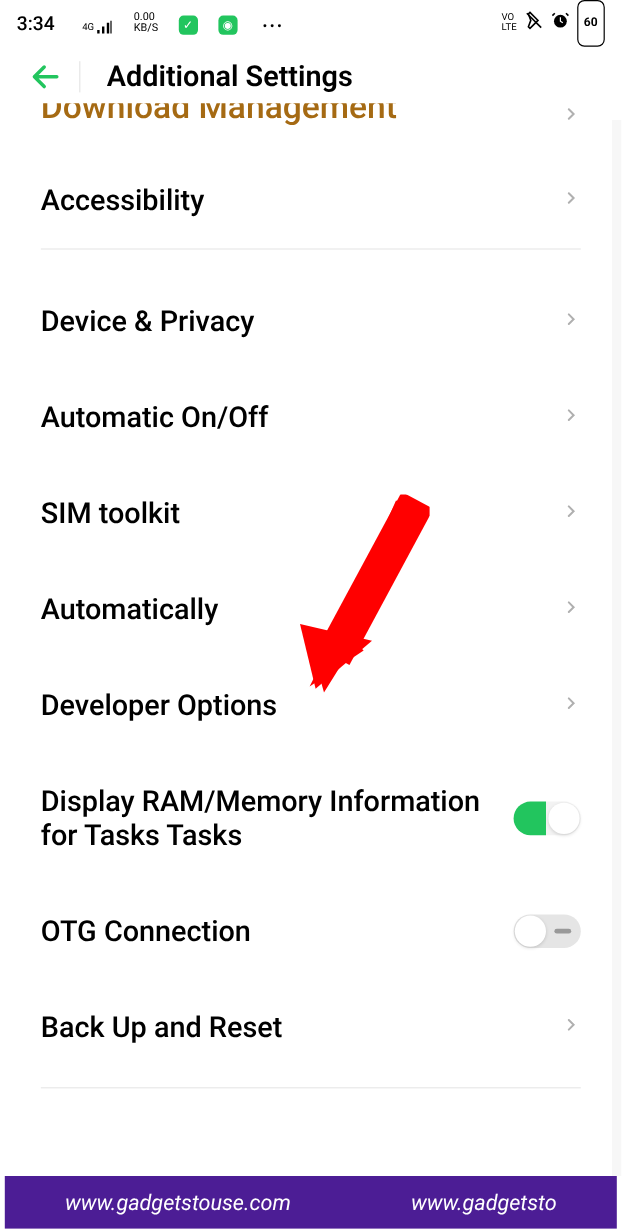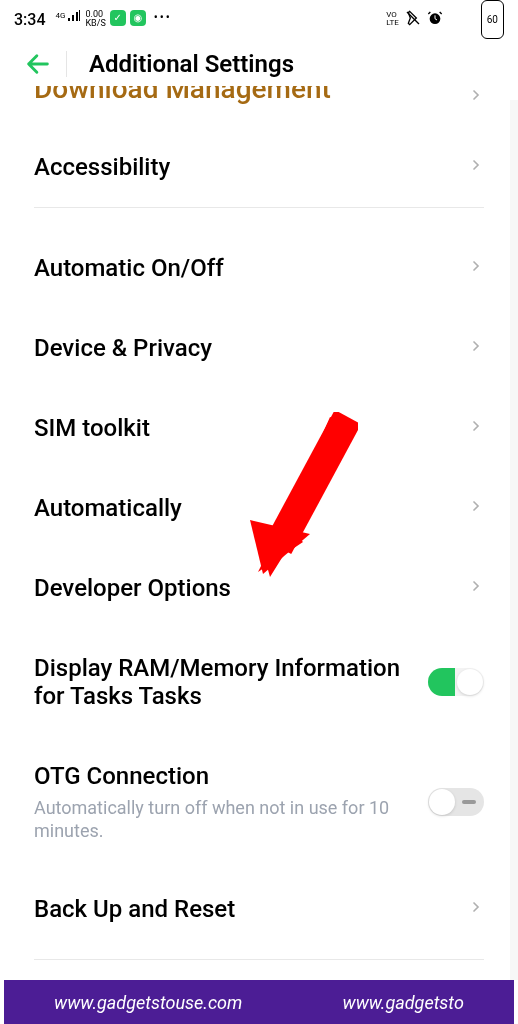--- a/index.html
+++ b/index.html
@@ -15,22 +15,22 @@
       height: 38px;
       display: flex;
       justify-content: space-between;
       align-items: center;
       padding: 0 14px;
       font-size: 13px;
       color: #000;
     }
     .status-left {
       display: flex;
-      align-items: flex-start;
-      gap: 4px;
+      align-items: flex-end;
+      gap: 17px;
     }
     .status-time { font-size: 16px; font-weight: 500; margin-right: 6px; }
     .status-signal {
       display: flex;
       align-items: center;
       gap: 2px;
       font-size: 9px;
     }
     .status-kbs { font-size: 9px; line-height: 9px; }
     .status-icon-green {
@@ -53,22 +53,21 @@
     .volte {
       font-size: 8px;
       line-height: 8px;
       font-weight: normal;
     }
     .battery-pill {
       border: 1.5px solid #000;
       border-radius: 6px;
       padding: 13px 5px;
       font-size: 10px;
-      font-weight: 400;
-      margin-left: 32px;
+      font-weight: 700;
     }
     .header-bar {
       height: 52px;
       display: flex;
       align-items: center;
       padding: 0 24px;
       gap: 14px;
     }
     .back-button {
       color: #22c55e;
@@ -275,30 +274,30 @@
     <span class="chevron"><svg width="16" height="16" viewBox="0 0 24 24">
           <path d="M9 6l6 6-6 6" stroke="#b0b0b0" stroke-width="2.5" fill="none" stroke-linecap="round"></path>
         </svg></span>
   </div>
 
   <div class="section-divider"></div>
   <div class="section-gap"></div>
 
   <div class="settings-item">
     <div class="item-text-block">
+        <div class="item-label">Device &amp; Privacy</div>
+      </div>
+    <span class="chevron"><svg width="16" height="16" viewBox="0 0 24 24">
+          <path d="M9 6l6 6-6 6" stroke="#b0b0b0" stroke-width="2.5" fill="none" stroke-linecap="round"></path>
+        </svg></span>
+  </div>
+
+  <div class="settings-item">
+    <div class="item-text-block">
         <div class="item-label">Automatic On/Off</div>
-      </div>
-    <span class="chevron"><svg width="16" height="16" viewBox="0 0 24 24">
-          <path d="M9 6l6 6-6 6" stroke="#b0b0b0" stroke-width="2.5" fill="none" stroke-linecap="round"></path>
-        </svg></span>
-  </div>
-
-  <div class="settings-item">
-    <div class="item-text-block">
-        <div class="item-label">Device &amp; Privacy</div>
       </div>
     <span class="chevron"><svg width="16" height="16" viewBox="0 0 24 24">
           <path d="M9 6l6 6-6 6" stroke="#b0b0b0" stroke-width="2.5" fill="none" stroke-linecap="round"></path>
         </svg></span>
   </div>
 
   <div class="settings-item">
     <div class="item-text-block">
         <div class="item-label">SIM toolkit</div>
       </div>
@@ -330,21 +329,20 @@
         <div class="item-label">Display RAM/Memory Information for Tasks Tasks</div>
       </div>
     <div class="toggle toggle-on">
         <div class="knob"></div>
       </div>
   </div>
 
   <div class="settings-item">
     <div class="item-text-block">
       <div class="item-label">OTG Connection</div>
-      <div class="item-subtitle">Automatically turn off when not in use for 10 minutes.</div>
     </div>
     <div class="toggle toggle-off">
         <div class="knob"></div>
       </div>
   </div>
 
   <div class="settings-item">
     <div class="item-text-block">
         <div class="item-label">Back Up and Reset</div>
       </div>

